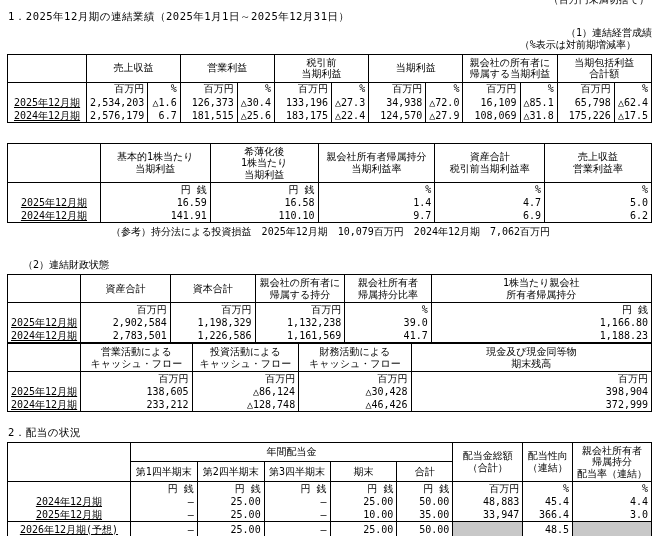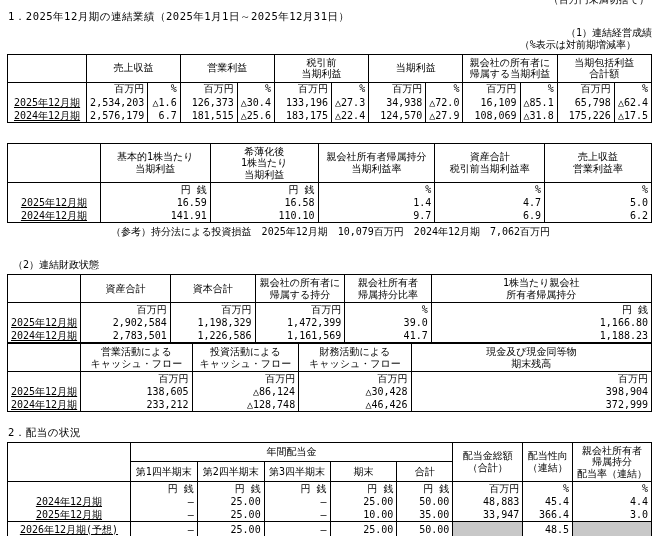--- a/index.html
+++ b/index.html
@@ -8,21 +8,21 @@
     color:#000;
     font-family:"DejaVu Sans Mono","Liberation Sans",sans-serif;
     font-size:10px;line-height:1.2;
   }
   .page{position:relative;padding:8px 7px 0 7px;width:645px;}
 
   .note-top{position:absolute;top:-6px;right:10px;font-size:10px;}
   .title1{margin:2px 0 4px 1px;font-size:10.5px;letter-spacing:0.5px;}
   .subrow{display:flex;justify-content:space-between;align-items:flex-end;margin:0 0 3px 6px;flex-direction:column;}
   .subrow .right{margin-right:16px;text-align:center;}
-  .sechead{margin:21px 0 3px 6px;}
+  .sechead{margin:21px 0 3px 16px;}
   .sechead3{margin:19px 0 3px 6px;}
   .h2title{margin:14px 0 3px 1px;font-size:10.5px;letter-spacing:0.5px;}
   .refnote{margin:3px 0 0 2px;text-align:center;}
 
   table.t{border-collapse:collapse;table-layout:fixed;border:1.5px solid #000;padding-left:38px;}
   table.t th{
     border:1px solid #000;border-bottom:1.5px solid #000;
     font-weight:normal;text-align:center;vertical-align:middle;
     white-space:pre-line;line-height:11.5px;padding:2px 1px;font-size:10px;
   }
@@ -211,21 +211,21 @@
       <td class="u">百万円</td>
       <td class="u">百万円</td>
       <td class="u">百万円</td>
       <td class="u">%</td>
       <td class="u">円 銭</td>
     </tr>
     <tr>
       <td class="lbl">2025年12月期</td>
       <td class="num">2,902,584</td>
       <td class="num">1,198,329</td>
-      <td class="num">1,472,399</td>
+      <td class="num">1,132,238</td>
       <td class="num">39.0</td>
       <td class="num">1,166.80</td>
     </tr>
     <tr>
       <td class="lbl">2024年12月期</td>
       <td class="num">2,783,501</td>
       <td class="num">1,226,586</td>
       <td class="num">1,161,569</td>
       <td class="num">41.7</td>
       <td class="num">1,188.23</td>

